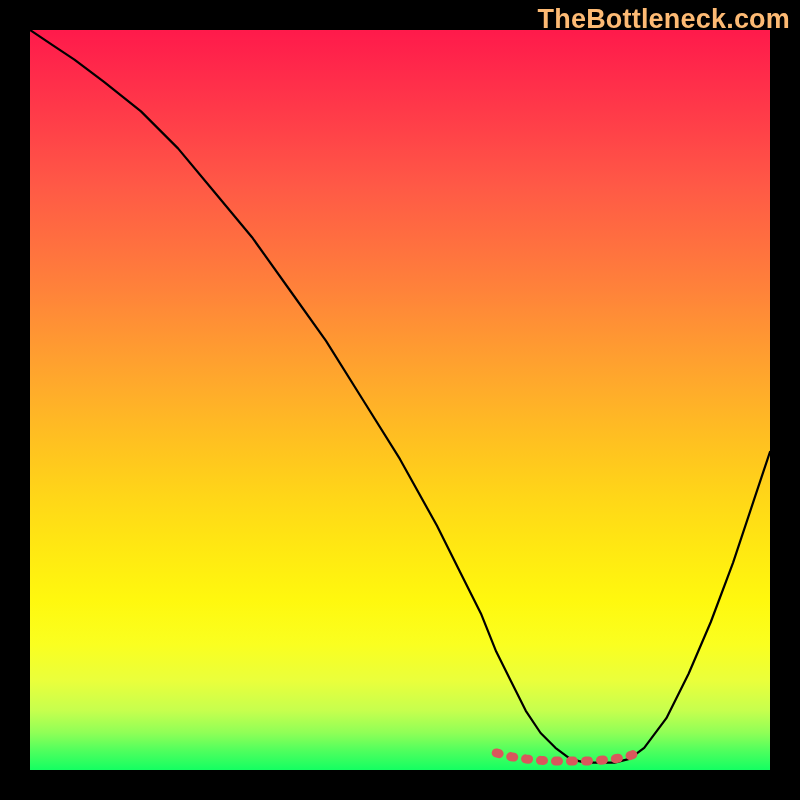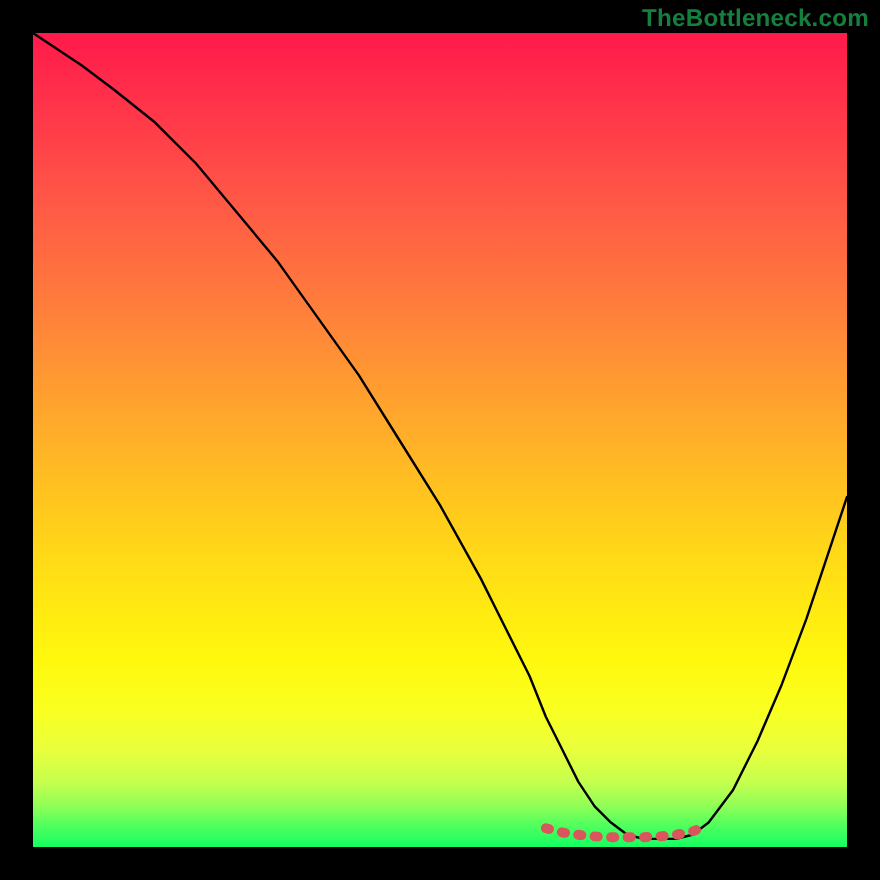--- a/index.html
+++ b/index.html
@@ -14,22 +14,22 @@
   .frame {
     position: relative;
     width: 800px;
     height: 800px;
     background: #000;
   }
   .watermark {
     position: absolute;
     top: 4px;
     right: 10px;
-    color: #15803d;
-    font-size: 22px;
+    color: #fdba74;
+    font-size: 27px;
     font-weight: 600;
     letter-spacing: 0.2px;
     z-index: 10;
   }
   .plot-area {
     position: absolute;
     left: 30px;
     top: 30px;
     width: 740px;
     height: 740px;

